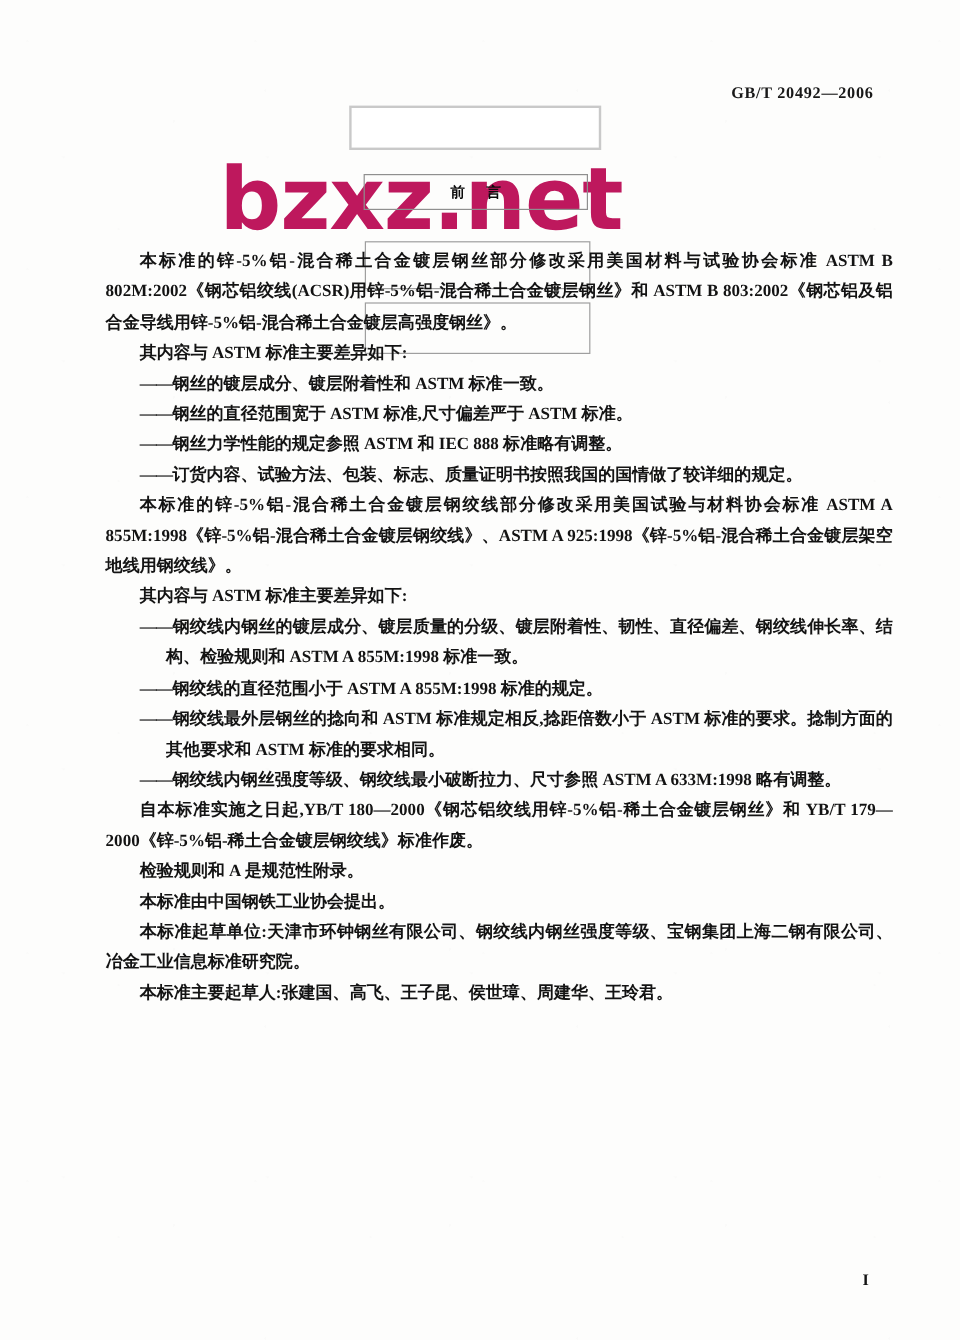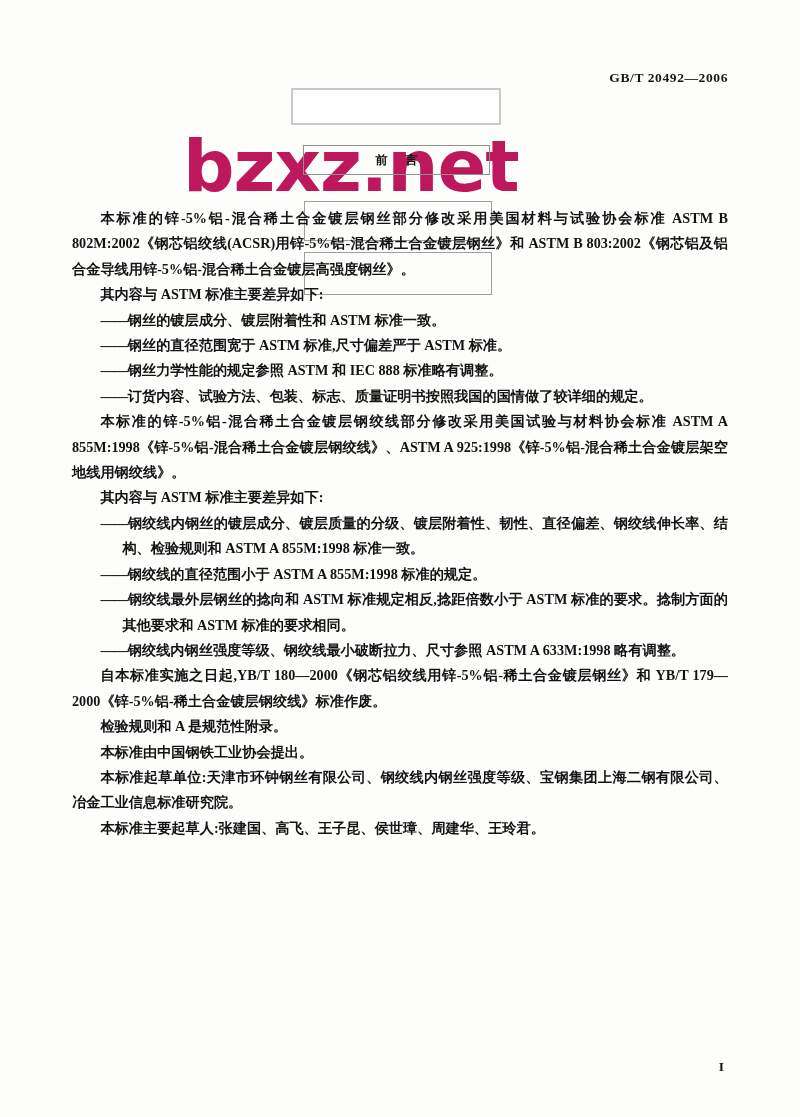--- a/index.html
+++ b/index.html
@@ -118,21 +118,21 @@
     font-weight: bold;
     letter-spacing: 18px;
     text-indent: 18px;
     color: #0b0b0b;
     white-space: nowrap;
   }
 
   
   .body {
     position: absolute;
-    left: 72px;
+    left: 88px;
     top: 206px;
     width: 656px;
     z-index: 5;
     font-size: 14.2px;
     line-height: 25.4px;
     text-align: justify;
     text-justify: inter-ideograph;
     color: #131313;
   }
 

